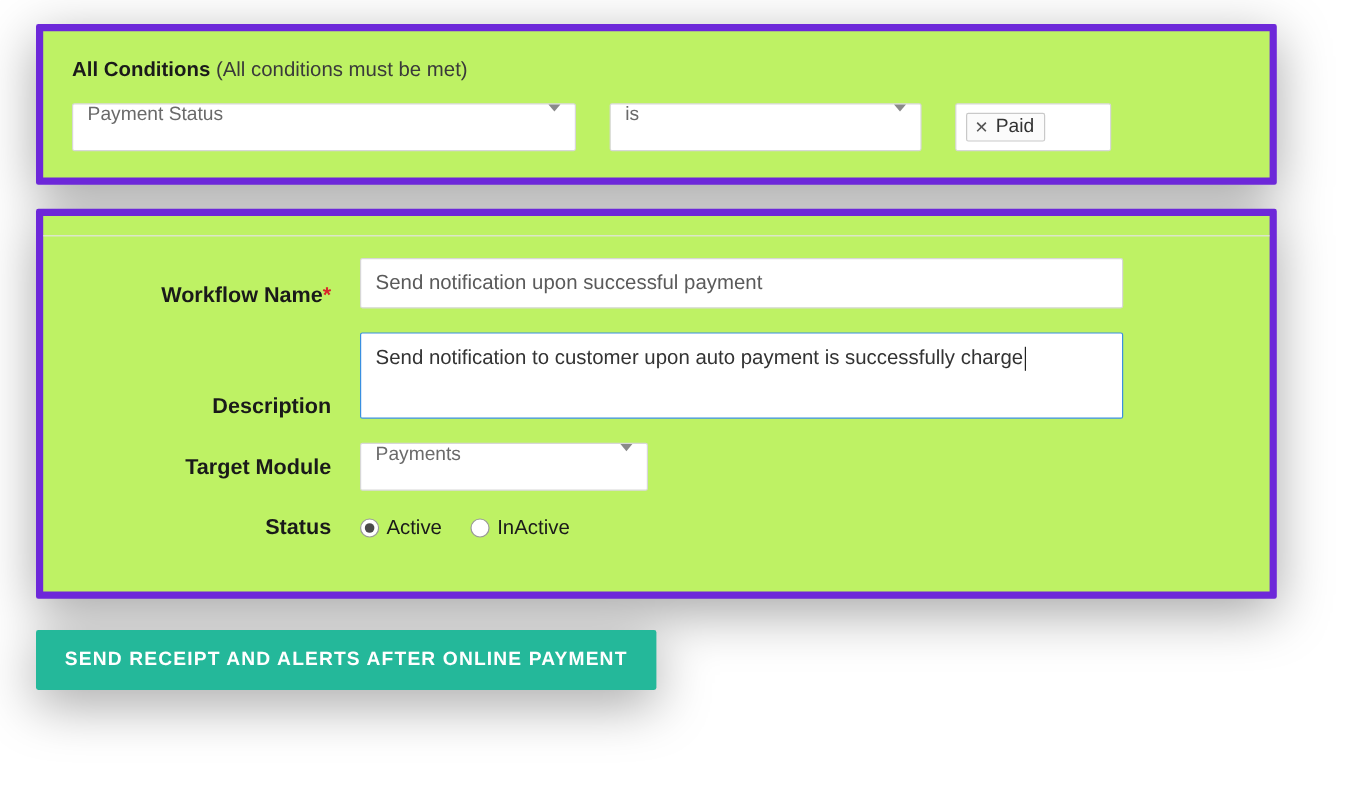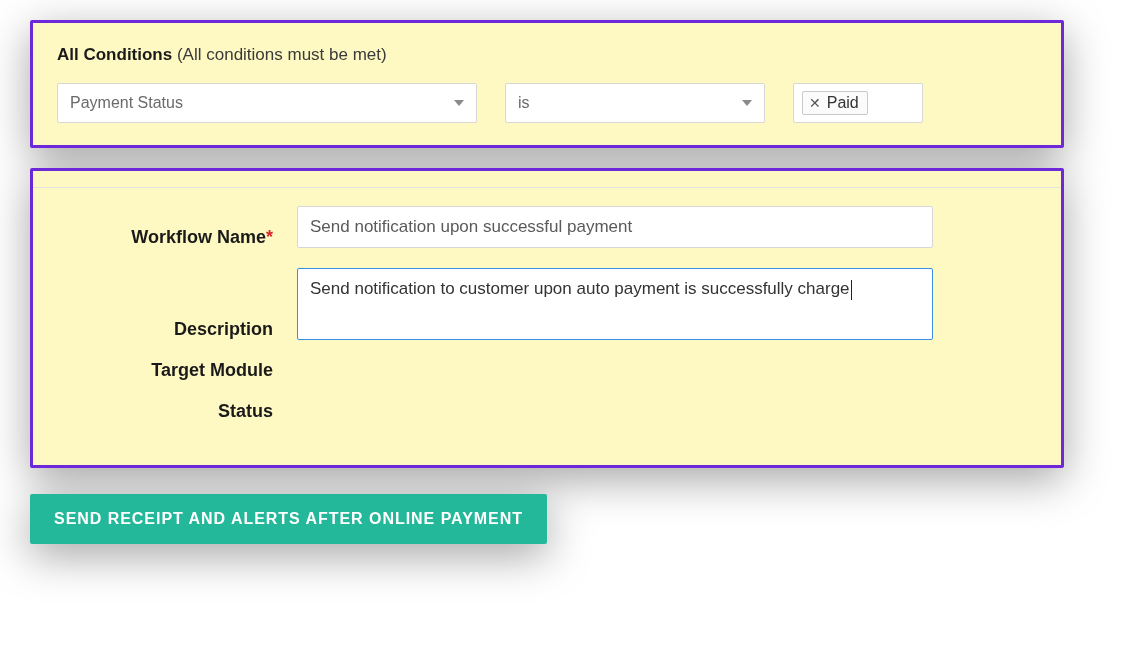--- a/index.html
+++ b/index.html
@@ -15,41 +15,40 @@
     height: 656px;
     position: relative;
     padding: 20px 30px;
   }
   .stack {
     width: 1034px;
     position: relative;
     filter: drop-shadow(0 12px 22px rgba(0,0,0,0.35));
   }
   .card {
-    background: #fef9c3;
-    border: 3px solid #6d28d9;
+    background: #bef264;
+    border: 6px solid #6d28d9;
     border-radius: 2px;
     padding: 22px 24px;
     margin-bottom: 20px;
   }
   .conditions-header {
     font-size: 17px;
     color: #1a1a1a;
     margin-bottom: 18px;
   }
   .conditions-header .strong { font-weight: 700; }
   .conditions-header .hint   { font-weight: 400; color: #3a3a3a; }
   .cond-row {
     display: flex;
     gap: 28px;
     align-items: center;
   }
   .select {
     display: flex;
-    align-items: center;
     justify-content: space-between;
     background: #fff;
     border: 1px solid #d7d7d7;
     border-radius: 2px;
     height: 40px;
     padding: 0 12px;
     color: #6a6a6a;
     cursor: pointer;
     user-select: none;
     gap: 40px;
@@ -222,25 +221,39 @@
         <div class="label">
           <span>Description</span>
         </div>
         <div class="textarea text-cursor"><span>Send notification to customer upon auto payment is successfully charge</span></div>
       </div>
 
       <div class="form-row center">
         <div class="label" style="padding-top:0">
           <span>Target Module</span>
         </div>
+        <div class="select module">
+          <span>Payments</span>
+          <span class="caret"></span>
+        </div>
       </div>
 
       <div class="form-row center" style="margin-bottom:21px">
         <div class="label" style="padding-top:0">
           <span>Status</span>
+        </div>
+        <div class="radios">
+          <label class="radio checked">
+            <span class="dot"></span>
+            <span>Active</span>
+          </label>
+          <label class="radio">
+            <span class="dot"></span>
+            <span>InActive</span>
+          </label>
         </div>
       </div>
     </div>
 
     
     <button class="cta">
       <span>Send receipt and alerts after online payment</span>
     </button>
 
   </div>

